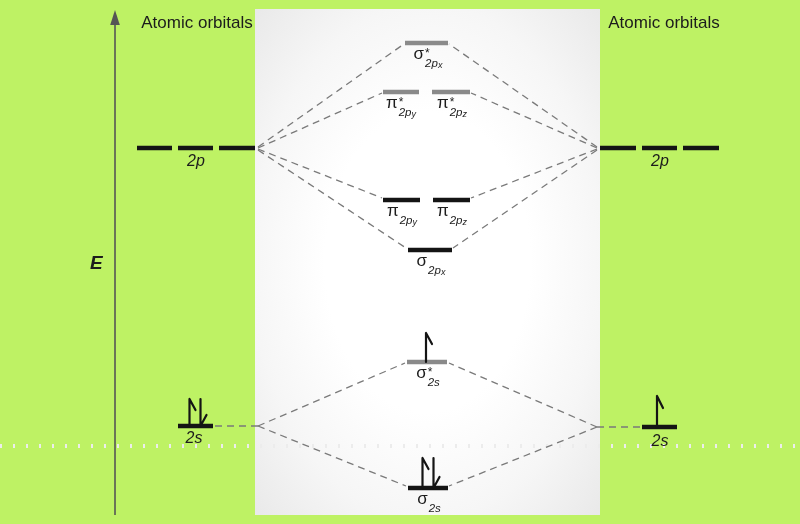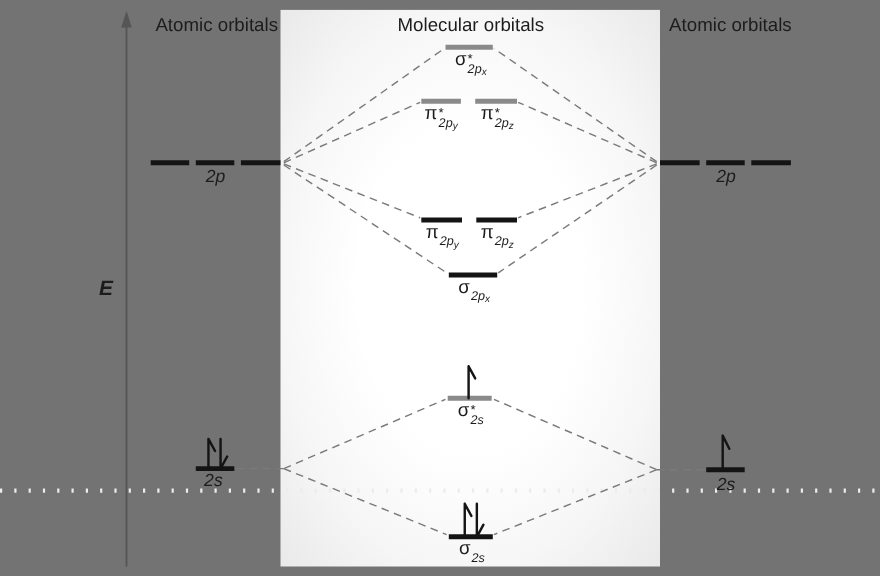--- a/index.html
+++ b/index.html
@@ -1,17 +1,17 @@
 <!DOCTYPE html>
 <html><head>
 <meta charset="utf-8">
 <style>
   html,body{margin:0;padding:0;background:#ffffff;}
   .stage{
-    position:relative;width:800px;height:524px;background:#737373;overflow:hidden;
+    position:relative;width:800px;height:524px;background:#bef264;overflow:hidden;
     font-family:"Liberation Sans", sans-serif;color:#1c1c1c;
   }
   .panel{
     position:absolute;left:255px;top:9px;width:345px;height:506px;
     background:radial-gradient(ellipse at center, #ffffff 42%, #f6f6f6 72%, #e9e9e9 100%);
   }
   svg.overlay{position:absolute;left:0;top:0;}
   .lvl{stroke:#141414;stroke-width:4.5;}
   .lvl.anti{stroke:#8a8a8a;}
   .dash{stroke:#7a7a7a;stroke-width:1.3;fill:none;stroke-dasharray:7 5;}
@@ -95,21 +95,20 @@
       <path class="earrow" d="M657,427 L657,396 M657,396 L663,408"></path>
 
       <path class="earrow" d="M426,362 L426,333 M426,333 L432,344"></path>
 
       <path class="earrow" d="M422.5,488 L422.5,458 M422.5,458 L428.5,469"></path>
       <path class="earrow" d="M433.5,458 L433.5,488 M433.5,488 L439.5,477"></path>
     </g>
   </svg>
 
   <div class="title" style="left:197px;top:13px">Atomic orbitals</div>
-  <div class="title" style="left:428px;top:13px">Molecular orbitals</div>
   <div class="title" style="left:664px;top:13px">Atomic orbitals</div>
 
   <div class="axis-label" style="left:90px;top:252px">E</div>
 
   <div class="ao-label" style="left:196px;top:152px">2p</div>
   <div class="ao-label" style="left:660px;top:152px">2p</div>
   <div class="ao-label" style="left:194px;top:429px">2s</div>
   <div class="ao-label" style="left:660px;top:432px">2s</div>
 
   <div class="mo-label" style="left:428px;top:47px">

